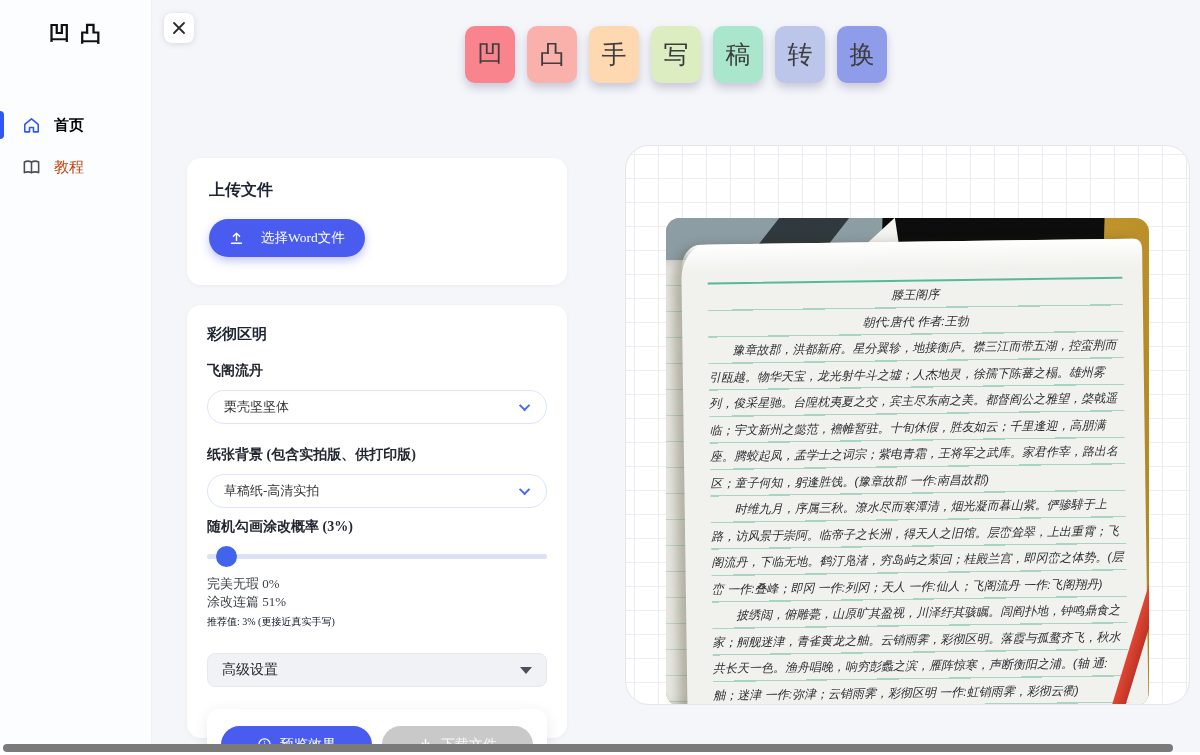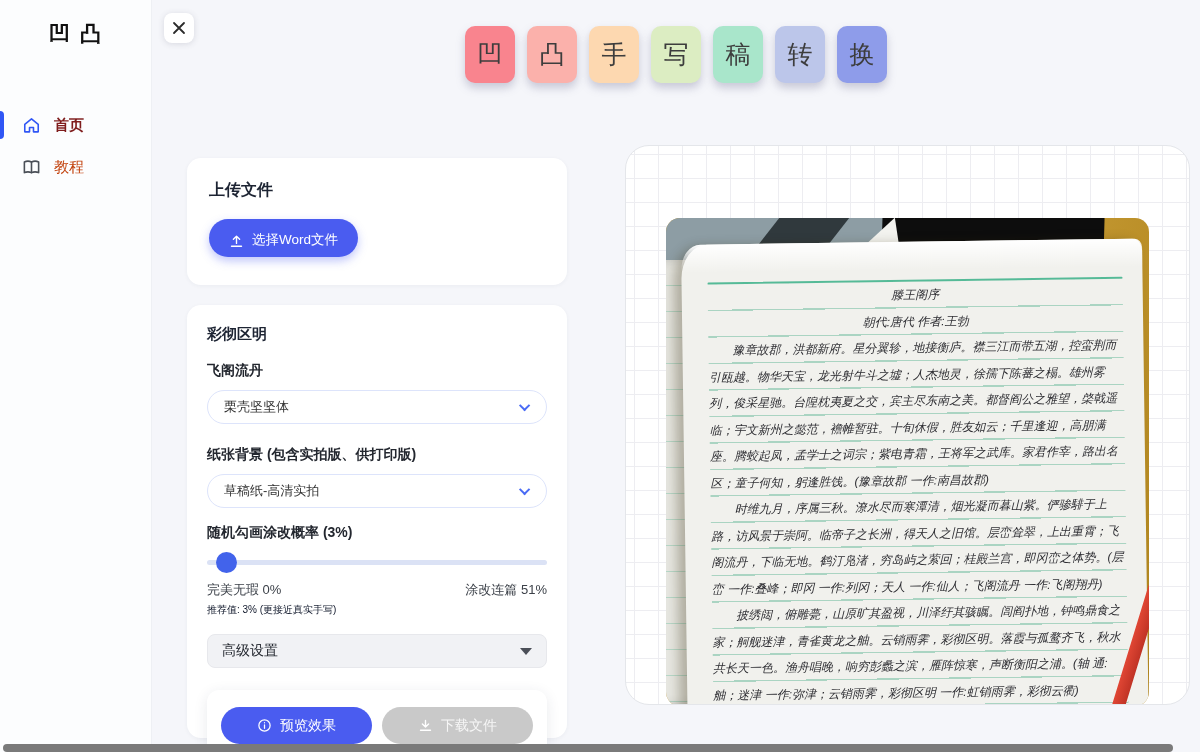--- a/index.html
+++ b/index.html
@@ -6,48 +6,48 @@
   html,body { background:#fff; }
   body { font-family:"Liberation Sans", sans-serif; }
   .app { position:relative; width:1200px; height:755px; overflow:hidden; background:#f5f6fa; }
 
   
   .sidebar { position:absolute; left:0; top:0; bottom:0; width:152px; background:#fcfdfe; border-right:1px solid #eef0f4; z-index:5; }
   .logo { display:flex; justify-content:center; gap:9px; margin-top:20px; font-size:21px; font-weight:900; color:#111; letter-spacing:1px; }
   .nav { margin-top:56px; }
   .nav-item { position:relative; display:flex; align-items:center; gap:13px; height:42px; padding-left:22px; font-size:15px; color:#c2410c; cursor:pointer; }
   .nav-item svg { width:19px; height:19px; stroke:#4a4f57; }
-  .nav-item.active { color:#7f1d1d; font-weight:700; }
+  .nav-item.active { color:#000000; font-weight:700; }
   .nav-item.active svg { stroke:#3056f5; }
   .active-bar { position:absolute; left:0; top:7px; width:4px; height:28px; background:#3056f5; border-radius:0 4px 4px 0; }
 
   
   .close-btn { position:absolute; left:164px; top:13px; width:30px; height:30px; background:#fff; border:none; border-radius:8px; box-shadow:0 1px 6px rgba(60,64,90,.16); display:flex; align-items:center; justify-content:center; cursor:pointer; z-index:6; }
   .close-btn svg { width:14px; height:14px; stroke:#2b2b2b; }
   .tiles { position:absolute; left:152px; right:0; top:26px; display:flex; justify-content:center; gap:12px; z-index:4; }
   .tile { width:50px; height:57px; border-radius:10px; display:flex; align-items:center; justify-content:center; font-size:25px; color:#3d3d3d; box-shadow:0 5px 9px rgba(130,130,160,.38); }
 
   
   .left-col { position:absolute; left:187px; top:158px; width:380px; z-index:3; }
-  .card { background:#fff; border-radius:14px; box-shadow:0 1px 4px rgba(40,50,80,.05); }
+  .card { background:#fff; border-radius:14px; box-shadow:0 1px 4px rgba(40,50,80,.05);font-family:Liberation Serif, serif; }
   .upload-card { padding:22px 22px 28px; margin-bottom:20px; }
   .card-title { font-size:16px; font-weight:700; color:#1d2433; }
-  .btn-upload { margin-top:18px; display:inline-flex; align-items:flex-end; gap:8px; height:38px; padding:8px 20px; background:#4a5cf0; color:#fff; font-size:13.5px; border:none; border-radius:19px; box-shadow:0 4px 10px rgba(74,92,240,.35); cursor:pointer; font-family:inherit; }
+  .btn-upload { margin-top:18px; display:inline-flex; align-items:center; gap:17px; height:38px; padding:0 20px; background:#4a5cf0; color:#fff; font-size:13.5px; border:none; border-radius:19px; box-shadow:0 4px 10px rgba(74,92,240,.35); cursor:pointer; font-family:inherit; }
   .btn-upload svg { width:15px; height:15px; stroke:#fff; }
 
   .settings-card { padding:20px 20px 18px; height:433px; }
   .field-label { font-size:14px; font-weight:700; color:#23272f; margin:18px 0 10px; }
   .select { display:flex; align-items:center; height:34px; border:1px solid #dde4fb; border-radius:17px; background:#fff; padding:0 16px; font-size:13px; color:#333; cursor:pointer; }
   .chevron { margin-left:auto; width:8px; height:8px; border-left:2px solid #4a6bf5; border-bottom:2px solid #4a6bf5; transform:rotate(-45deg) translateY(-2px); }
   .slider { position:relative; height:21px; margin-top:8px; cursor:pointer; }
   .slider-track { position:absolute; left:0; right:0; top:8px; height:5px; background:#dbe2f5; border-radius:3px; }
   .slider-thumb { position:absolute; left:5.5%; top:0; width:21px; height:21px; margin-left:-10px; border-radius:50%; background:#4263eb; }
-  .slider-minmax { display:flex; justify-content:space-between; font-size:13px; color:#3c4149; margin-top:8px; }
+  .slider-minmax { display:flex; justify-content:space-between; font-size:13px; color:#3c4149; margin-top:8px;flex-direction:column; }
   .slider-hint { font-size:10px; color:#0f172a; margin-top:4px; }
-  .accordion { display:flex; align-items:center; height:34px; margin-top:17px; background:#f1f2f5; border:1px solid #e7e8ec; border-radius:8px; padding:0 14px; font-size:14px; color:#23272f; cursor:pointer; }
+  .accordion { display:flex; align-items:center; height:34px; margin-top:24px; background:#f1f2f5; border:1px solid #e7e8ec; border-radius:8px; padding:0 14px; font-size:14px; color:#23272f; cursor:pointer; }
   .tri-down { margin-left:auto; width:0; height:0; border-left:6px solid transparent; border-right:6px solid transparent; border-top:7px solid #4b4f58; }
   .btn-panel { margin-top:22px; background:#fff; border-radius:12px; box-shadow:0 3px 14px rgba(40,50,80,.10); padding:17px 14px; display:flex; gap:10px; }
   .btn { flex:1; height:37px; border:none; border-radius:19px; font-size:14px; color:#fff; display:flex; align-items:center; justify-content:center; gap:8px; cursor:pointer; font-family:inherit; }
   .btn svg { width:15px; height:15px; stroke:#fff; }
   .btn-primary { background:#4a5cf0; }
   .btn-disabled { background:#c9c9c9; color:#f6f6f6; cursor:default; }
 
   
   .right-col { position:absolute; left:627px; top:131px; width:563px; z-index:2; }
   .notice { font-size:16.5px; font-weight:600; color:#17263c; line-height:1.55; }
@@ -151,21 +151,21 @@
         <span>栗壳坚坚体</span>
         <span class="chevron"></span>
       </div>
 
       <div class="field-label" style="margin-top:22px;">纸张背景 (包含实拍版、供打印版)</div>
       <div class="select">
         <span>草稿纸-高清实拍</span>
         <span class="chevron"></span>
       </div>
 
-      <div class="field-label" style="margin-top:16px;">随机勾画涂改概率 (3%)</div>
+      <div class="field-label" style="margin-top:10px;">随机勾画涂改概率 (3%)</div>
       <div class="slider">
         <div class="slider-track"></div>
         <div class="slider-thumb"></div>
       </div>
       <div class="slider-minmax">
         <span>完美无瑕 0%</span>
         <span>涂改连篇 51%</span>
       </div>
       <div class="slider-hint">推荐值: 3% (更接近真实手写)</div>
 

